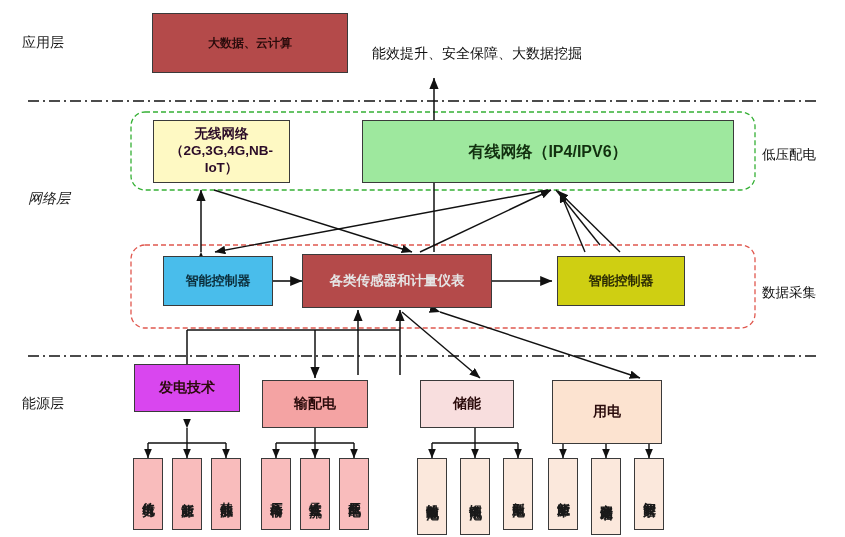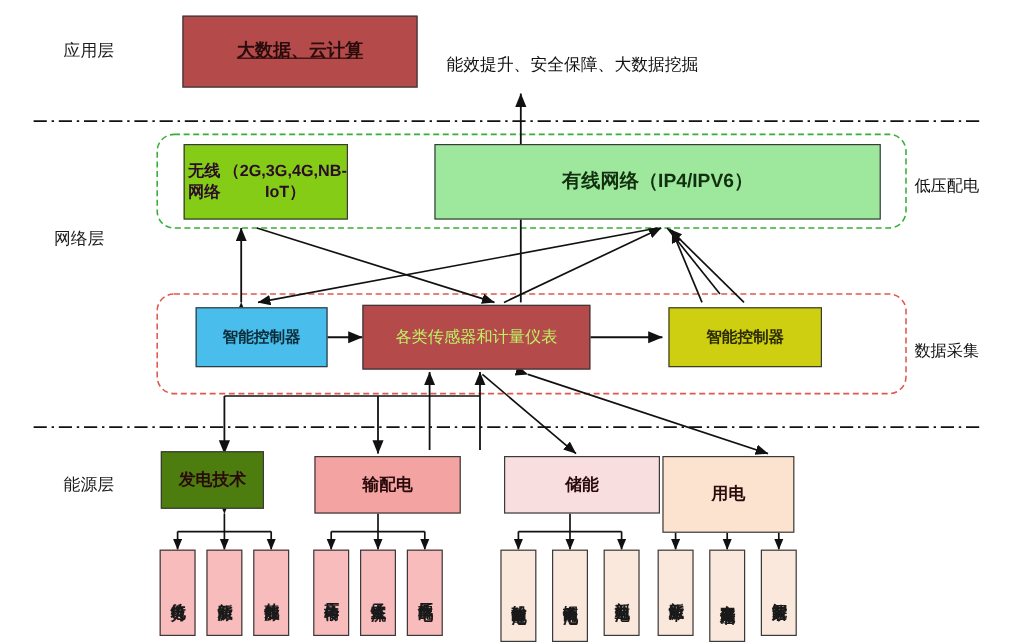--- a/index.html
+++ b/index.html
@@ -1,35 +1,35 @@
 <!DOCTYPE html>
 <html><head>
 <meta charset="utf-8">
 <style>
   html,body{margin:0;padding:0;background:#ffffff;}
   body{width:845px;height:537px;overflow:hidden;
        font-family:"Liberation Sans","DejaVu Sans",sans-serif;}
   #stage{position:relative;width:845px;height:537px;background:#fff;}
   svg.layer{position:absolute;left:0;top:0;width:845px;height:537px;}
   .layer-label{position:absolute;font-size:14px;color:#1b1b1b;white-space:nowrap;
-               font-family:"Liberation Sans","DejaVu Sans",sans-serif;margin-left:31px;}
+               font-family:"Liberation Sans","DejaVu Sans",sans-serif;}
   .side-label{position:absolute;font-size:13.5px;color:#111;white-space:nowrap;margin-top:13px;}
   .box{position:absolute;box-sizing:border-box;display:flex;align-items:center;
        justify-content:center;text-align:center;border:1px solid #3a3a3a;
        line-height:1.25;}
   .box span{display:block;}
   .vbox{position:absolute;box-sizing:border-box;border:1px solid #3a3a3a;
         display:flex;align-items:center;justify-content:center;}
   .vbox span{writing-mode:vertical-rl;text-orientation:upright;
              letter-spacing:1px;font-size:12.5px;color:#1a1a1a;font-weight:bold;}
-  .t-app{font-size:15px;font-weight:bold;color:#2b0c0c;text-decoration:underline;}
+  .t-app{font-size:12px;font-weight:bold;color:#2b0c0c;}
   .t-net{font-size:13.5px;font-weight:bold;color:#2b0c28;}
   .t-wired{font-size:16px;font-weight:bold;color:#12300f;}
   .t-ctrl{font-size:13px;font-weight:bold;color:#0b2d3a;}
-  .t-sensor{font-size:13.5px;font-weight:normal;color:#bef264;}
+  .t-sensor{font-size:13.5px;font-weight:bold;color:#e5e5e5;}
   .t-ctrl2{font-size:13px;font-weight:bold;color:#2b2b04;}
   .t-energy{font-size:14px;font-weight:bold;color:#2a0b0b;}
 </style>
 </head>
 <body>
 
 <div id="stage">
 
   <svg class="layer" viewBox="0 0 845 537">
     <defs>
@@ -92,59 +92,59 @@
     <line x1="518" y1="443" x2="518" y2="458" stroke="#111" stroke-width="1.4" marker-end="url(#ahs)"></line>
 
     <line x1="606" y1="428" x2="606" y2="443" stroke="#111" stroke-width="1.4" marker-start="url(#ahs)"></line>
     <line x1="563" y1="443" x2="649" y2="443" stroke="#111" stroke-width="1.4"></line>
     <line x1="563" y1="443" x2="563" y2="458" stroke="#111" stroke-width="1.4" marker-end="url(#ahs)"></line>
     <line x1="606" y1="443" x2="606" y2="458" stroke="#111" stroke-width="1.4" marker-end="url(#ahs)"></line>
     <line x1="649" y1="443" x2="649" y2="458" stroke="#111" stroke-width="1.4" marker-end="url(#ahs)"></line>
   </svg>
 
   <div class="layer-label" style="left:22px;top:34px;">应用层</div>
-  <div class="layer-label" style="left:14px;top:190px;">网络层</div>
+  <div class="layer-label" style="left:28px;top:190px;font-style:italic;">网络层</div>
   <div class="layer-label" style="left:22px;top:395px;">能源层</div>
 
   <div class="side-label" style="left:372px;top:32px;font-size:14px;">能效提升、安全保障、大数据挖掘</div>
   <div class="side-label" style="left:762px;top:133px;">低压配电</div>
   <div class="side-label" style="left:762px;top:271px;">数据采集</div>
 
   <div class="box" style="left:152px;top:13px;width:196px;height:60px;background:#b44a4a;flex-direction:column;">
     <span class="t-app">大数据、云计算</span>
   </div>
 
-  <div class="box" style="left:153px;top:120px;width:137px;height:63px;background:#84cc16;flex-direction:row;">
+  <div class="box" style="left:153px;top:120px;width:137px;height:63px;background:#fef9c3;flex-direction:column;">
     <span class="t-net">无线网络</span>
     <span class="t-net">（2G,3G,4G,NB-IoT）</span>
   </div>
 
   <div class="box" style="left:362px;top:120px;width:372px;height:63px;background:#9ee89e;">
     <span class="t-wired">有线网络（IP4/IPV6）</span>
   </div>
 
   <div class="box" style="left:163px;top:256px;width:110px;height:50px;background:#49bdeb;">
     <span class="t-ctrl">智能控制器</span>
   </div>
 
   <div class="box" style="left:302px;top:254px;width:190px;height:54px;background:#b44a4a;">
     <span class="t-sensor">各类传感器和计量仪表</span>
   </div>
 
   <div class="box" style="left:557px;top:256px;width:128px;height:50px;background:#cfcf12;">
     <span class="t-ctrl2">智能控制器</span>
   </div>
 
-  <div class="box" style="left:134px;top:376px;width:86px;height:48px;background:#4d7c0f;">
+  <div class="box" style="left:134px;top:364px;width:106px;height:48px;background:#d946ef;">
     <span class="t-energy">发电技术</span>
   </div>
-  <div class="box" style="left:262px;top:380px;width:122px;height:48px;background:#f4a3a3;">
+  <div class="box" style="left:262px;top:380px;width:106px;height:48px;background:#f4a3a3;">
     <span class="t-energy">输配电</span>
   </div>
-  <div class="box" style="left:420px;top:380px;width:130px;height:48px;background:#f8dede;justify-content:center;">
+  <div class="box" style="left:420px;top:380px;width:94px;height:48px;background:#f8dede;justify-content:center;">
     <span class="t-energy">储能</span>
   </div>
   <div class="box" style="left:552px;top:380px;width:110px;height:64px;background:#fce3d0;">
     <span class="t-energy">用电</span>
   </div>
 
   <div class="vbox" style="left:133px;top:458px;width:30px;height:72px;background:#f9bcbc;">
     <span>传统电力</span>
   </div>
   <div class="vbox" style="left:172px;top:458px;width:30px;height:72px;background:#f9bcbc;">

